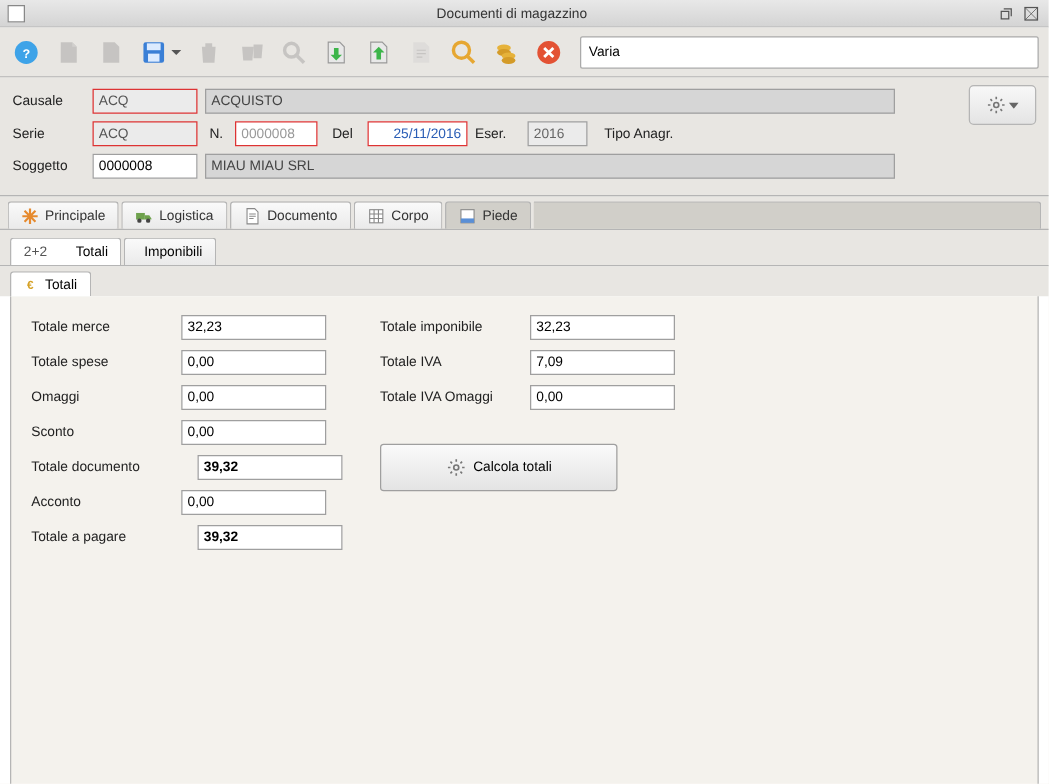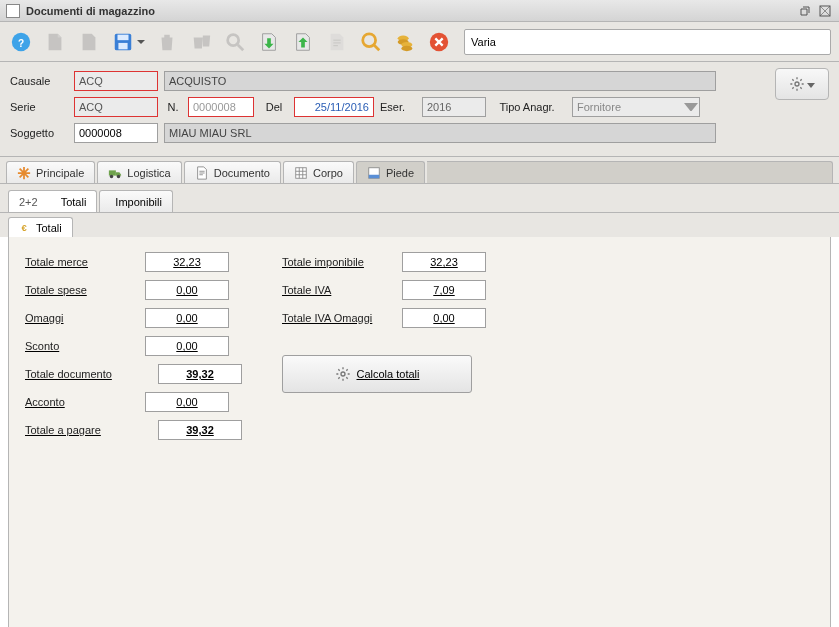--- a/index.html
+++ b/index.html
@@ -1,21 +1,21 @@
 <!DOCTYPE html>
 <html><head>
 <meta charset="utf-8">
 <style>
   * { box-sizing: border-box; margin: 0; padding: 0; font-family: "Segoe UI", Tahoma, sans-serif; font-size: 11px; }
   body { background: #fff; width: 839px; height: 627px; overflow: hidden; }
 
   
   .titlebar { height: 22px; background: linear-gradient(#e8e8e8,#d4d4d4); border-bottom: 1px solid #b5b5b5; display: flex; align-items: center; padding: 0 6px; }
   .titlebar .win-icon { width: 14px; height: 14px; border: 1px solid #888; background: #fff; margin-right: 6px; }
-  .titlebar .title { font-weight: bold; color: #333; flex: 1; }
+  .titlebar .title { font-weight: normal; color: #333; flex: 1; text-align: center; }
   .titlebar .win-btn { width: 16px; height: 16px; margin-left: 4px; display: flex; align-items: center; justify-content: center; color: #555; }
   .titlebar .win-btn svg { width: 12px; height: 12px; }
 
   
   .toolbar { height: 40px; background: #e8e6e2; border-bottom: 1px solid #b5b5b5; display: flex; align-items: center; padding: 0 8px; gap: 8px; }
   .tb-btn { width: 26px; height: 28px; display: flex; align-items: center; justify-content: center; cursor: pointer; }
   .tb-btn svg { width: 22px; height: 22px; }
   .tb-split { display: flex; align-items: center; }
   .tb-split .caret { width: 10px; height: 28px; display: flex; align-items: center; justify-content: center; }
   .tb-split .caret svg { width: 8px; height: 8px; }
@@ -55,25 +55,25 @@
   .tab2.active { background: #fff; }
   .tab2-lbl-prefix { color:#555; margin-right:18px; }
 
   
   .tabs3-wrap { background:#e8e6e2; padding: 4px 8px 0; display:flex; gap:2px;}
   .tab3 { height:20px; padding: 0 10px; background:#fff; border:1px solid #b5b5b5; border-bottom:none; border-radius:3px 3px 0 0; display:flex; align-items:center; gap:5px;}
   .tab3 svg{width:12px;height:12px;}
 
   
   .content { background:#f4f2ed; border:1px solid #b5b5b5; margin: 0 8px 8px; border-top:none; height: 400px; padding: 14px 16px; }
-  .grid2 { display:flex; gap: 40px; text-decoration: underline; }
+  .grid2 { display:flex; gap: 30px; }
   .col { display:flex; flex-direction:column; gap:6px; }
   .field-row { display:flex; align-items:center; height:22px; gap:8px; }
   .field-row .flabel { width: 112px; color:#222; }
-  .field-row input { width: 84px; height:20px; border:1px solid #9f9f9f; background:#fff; text-align:center; padding: 0 4px; }
+  .field-row input { width: 116px; height:20px; border:1px solid #9f9f9f; background:#fff; text-align:left; padding: 0 4px; }
   .field-row input.bold { font-weight:bold;margin-left:13px; }
   .calc-btn { margin-top: 20px; width: 190px; height: 38px; border:1px solid #9f9f9f; border-radius:3px; background: linear-gradient(#fafafa,#e4e4e4); display:flex; align-items:center; justify-content:center; gap:6px; cursor:pointer;}
   .calc-btn svg { width:16px; height:16px;}
 </style>
 </head>
 <body>
 
 <div class="titlebar">
   <span class="win-icon"></span>
   <span class="title">Documenti di magazzino</span>
@@ -199,30 +199,22 @@
   </div>
 
   <div class="form-row">
     <span class="lbl">Serie</span>
     <input class="tf req" style="width: 84px; background: rgb(235, 235, 235); color: rgb(85, 85, 85);" value="ACQ">
     <span class="lbl-sm" style="width:18px;text-align:center">N.</span>
     <input class="tf req" style="width: 66px; color: rgb(153, 153, 153);" value="0000008">
     <span class="lbl-sm" style="width:28px;text-align:center">Del</span>
     <input class="tf req" style="width: 80px; text-align: right; color: rgb(42, 93, 181);" value="25/11/2016">
     <span class="lbl-sm" style="width:36px;text-align:left">Eser.</span>
-    <input class="tf ro" style="width: 64px;" readonly="" value="2016">
+    <input class="tf ro" style="width: 48px;" readonly="" value="2016">
     <span class="lbl-sm" style="width:74px;text-align:center;padding-right:4px">Tipo Anagr.</span>
-    <span class="combo" style="width:128px">
-      <input class="tf ro" style="width: 128px; color: rgb(136, 136, 136);" readonly="" value="Fornitore">
-      <span class="caret-sm">
-          <svg viewBox="0 0 8 5">
-            <path d="M0 0l4 5 4-5z" fill="#999"></path>
-          </svg>
-        </span>
-    </span>
   </div>
 
   <div class="form-row">
     <span class="lbl">Soggetto</span>
     <input class="tf" style="width: 84px;" value="0000008">
     <input class="tf grey wide" style="max-width: 552px;" readonly="" value="MIAU MIAU SRL">
   </div>
 </div>
 
 <div class="tabs1">

